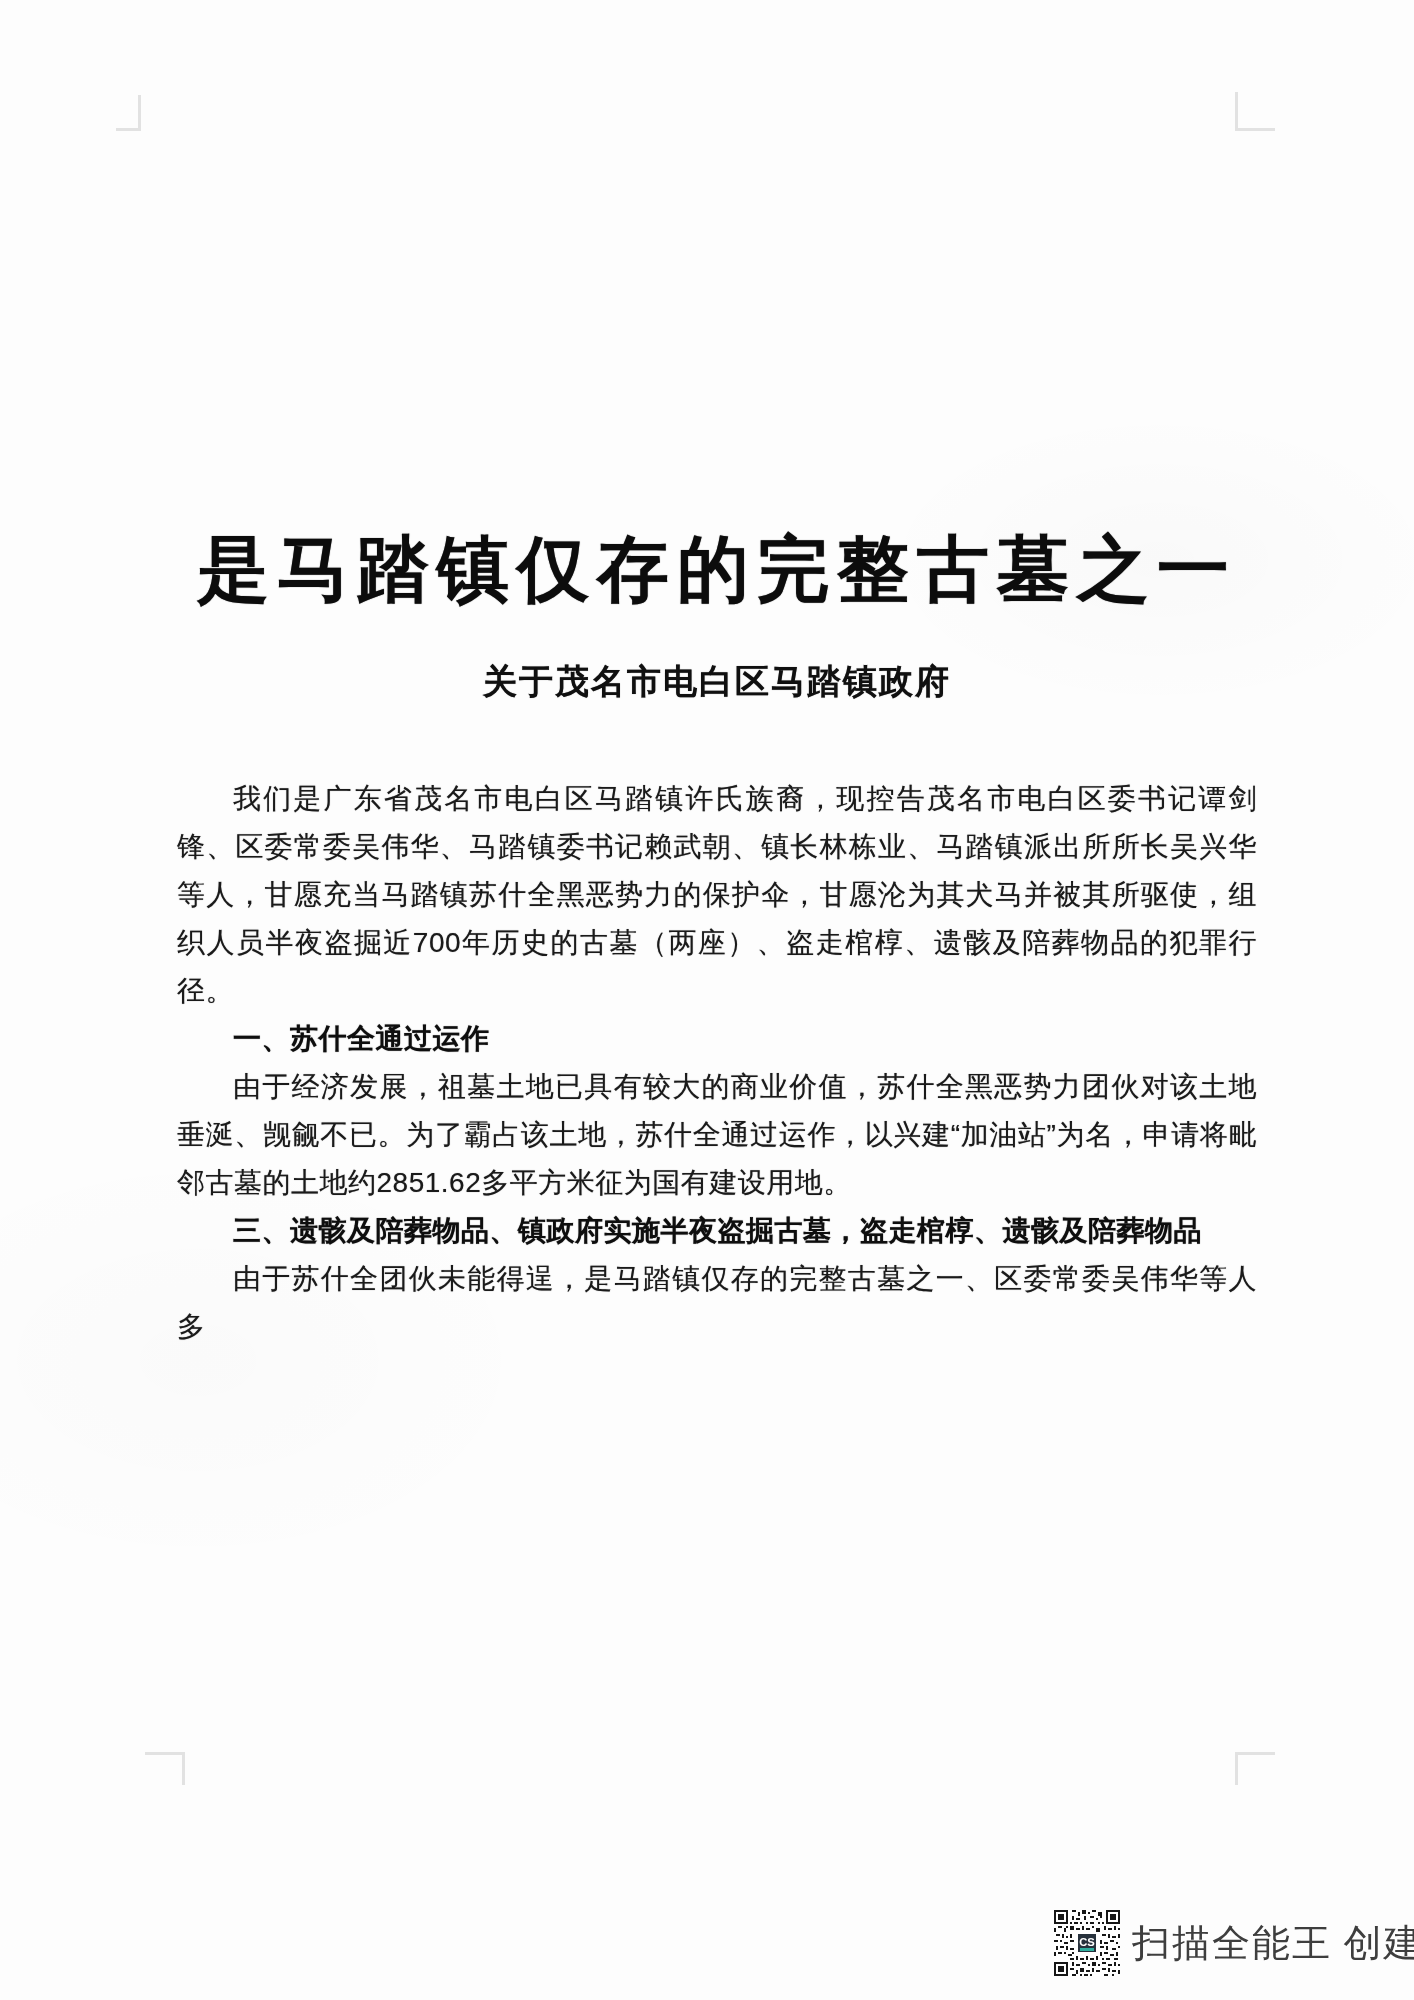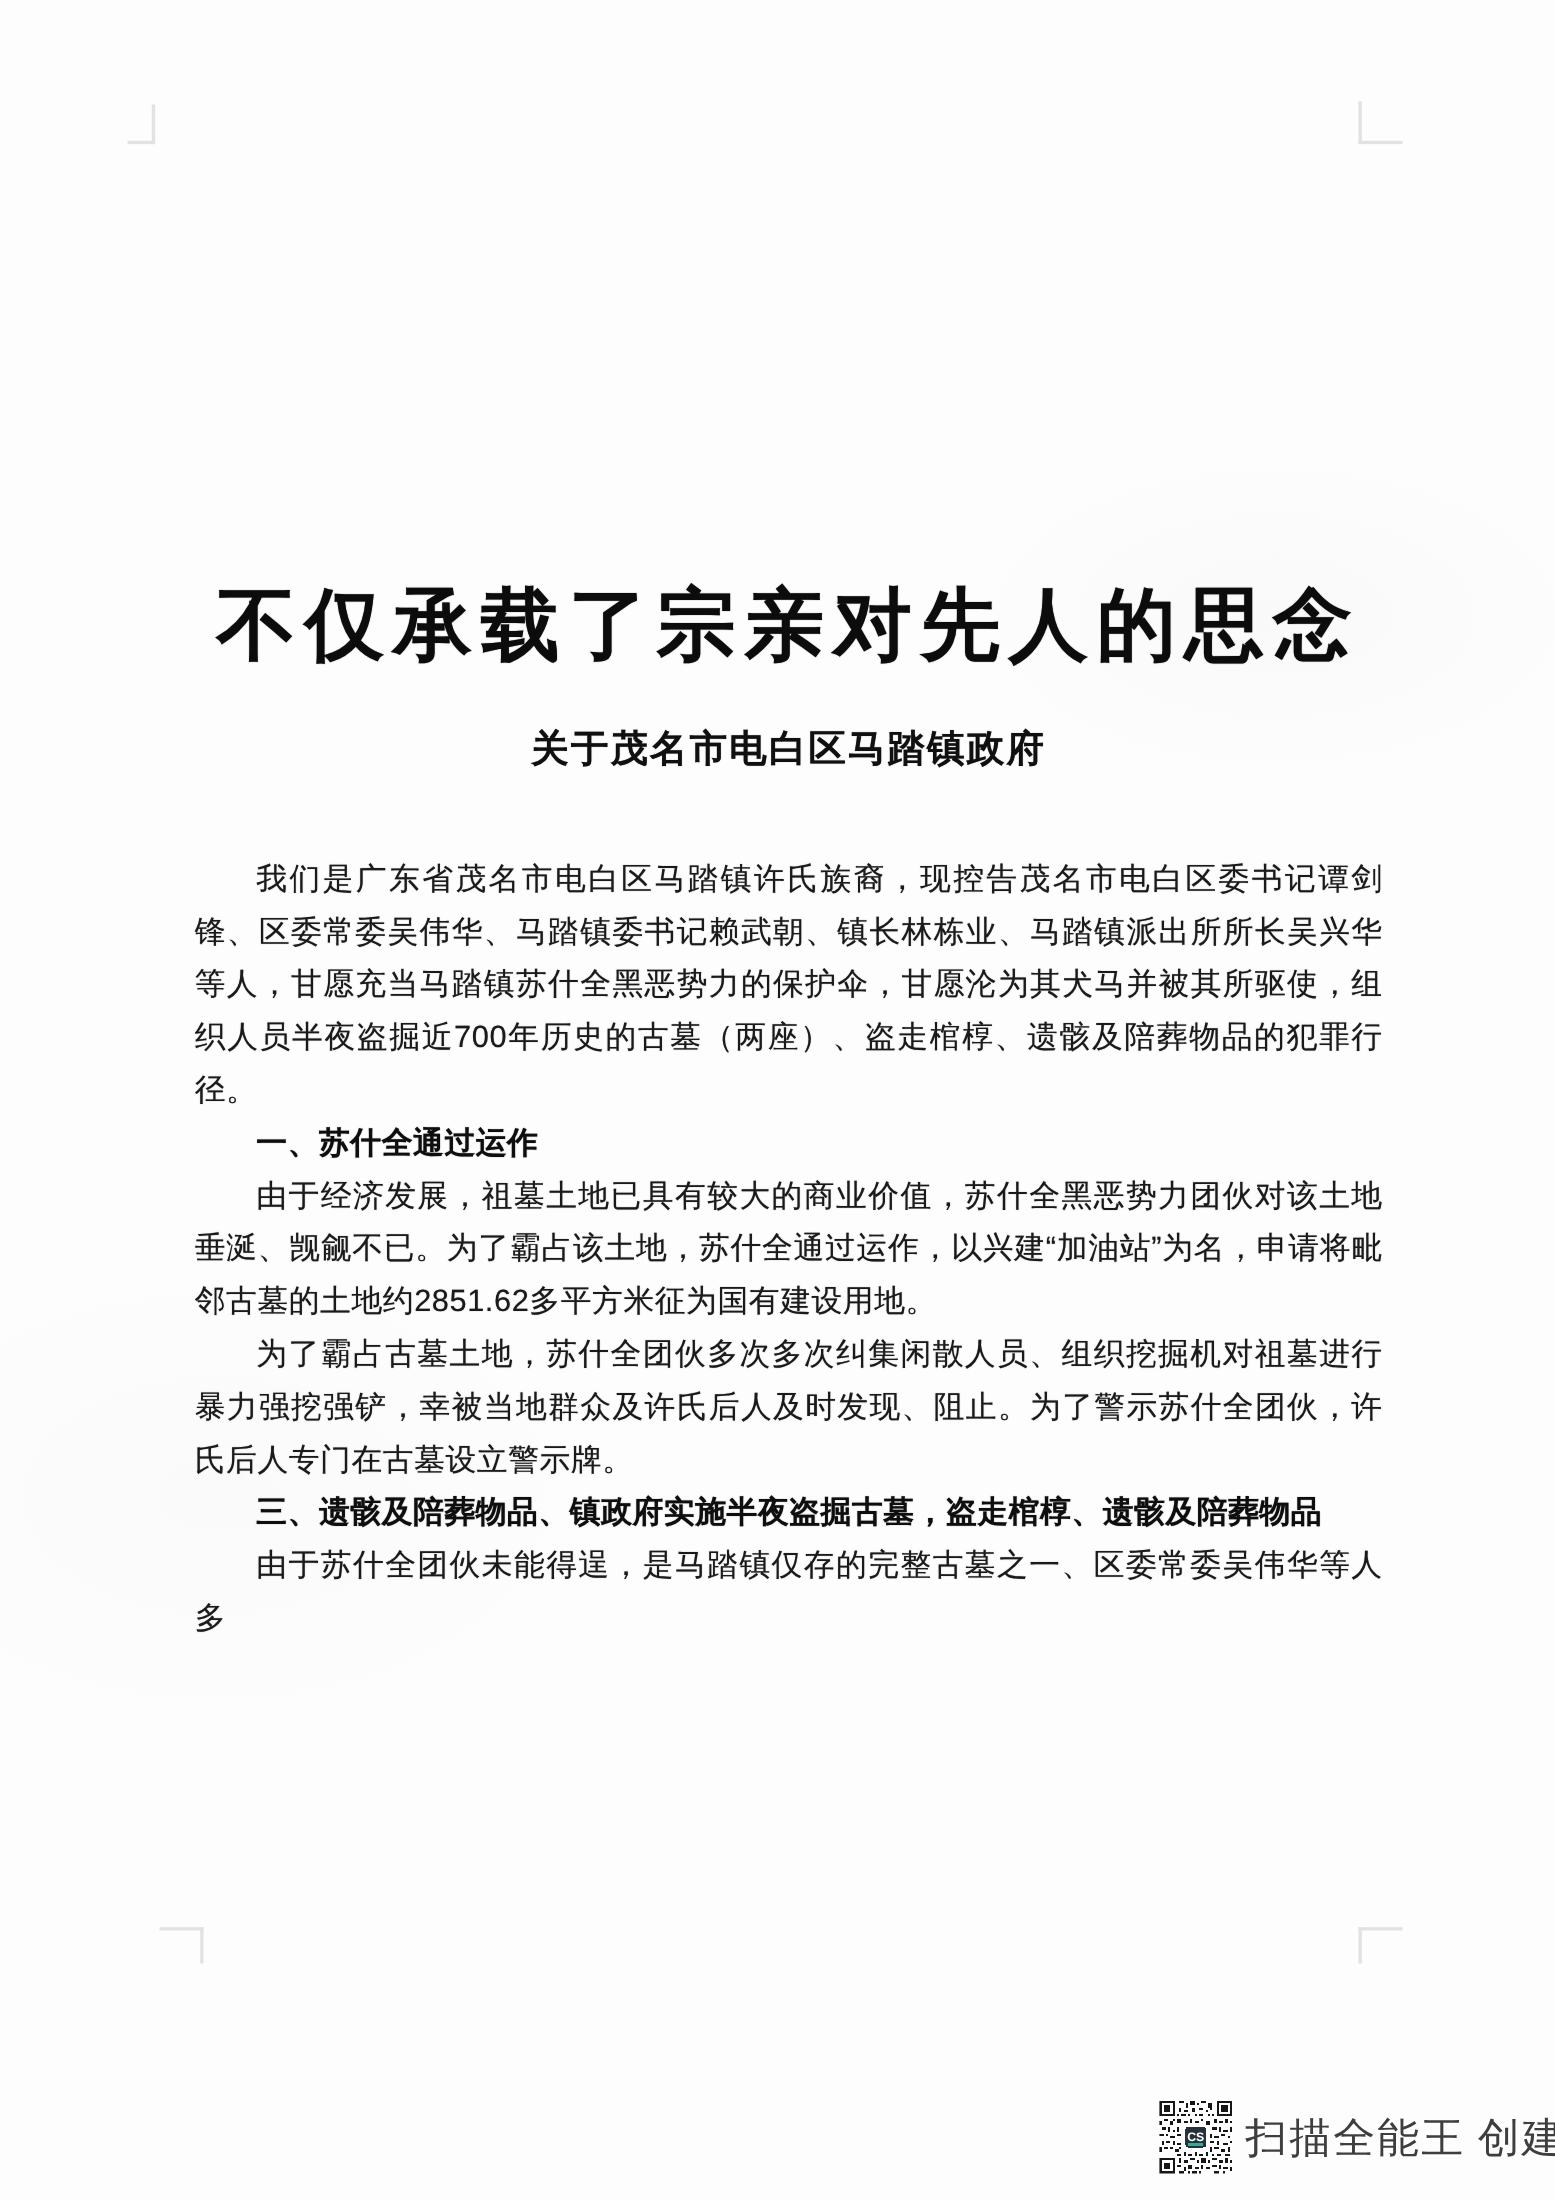--- a/index.html
+++ b/index.html
@@ -106,30 +106,29 @@
 <body>
 
 <div class="page">
 
   <div class="corner tl"></div>
   <div class="corner tr"></div>
   <div class="corner bl"></div>
   <div class="corner br"></div>
 
   <div class="doc">
-    <h1 class="doc-title">不仅承载了宗亲对先人的思念</h1>
+    <h1 class="doc-title">是马踏镇仅存的完整古墓之一</h1>
     <h2 class="doc-subject1">关于茂名市电白区马踏镇政府</h2>
 
     <div class="body-text">
       <p>我们是广东省茂名市电白区马踏镇许氏族裔，现控告茂名市电白区委书记谭剑锋、区委常委吴伟华、马踏镇委书记赖武朝、镇长林栋业、马踏镇派出所所长吴兴华等人，甘愿充当马踏镇苏什全黑恶势力的保护伞，甘愿沦为其犬马并被其所驱使，组织人员半夜盗掘近700年历史的古墓（两座）、盗走棺椁、遗骸及陪葬物品的犯罪行径。</p>
 
       <h3>一、苏什全通过运作</h3>
 
       <p>由于经济发展，祖墓土地已具有较大的商业价值，苏什全黑恶势力团伙对该土地垂涎、觊觎不已。为了霸占该土地，苏什全通过运作，以兴建“加油站”为名，申请将毗邻古墓的土地约2851.62多平方米征为国有建设用地。</p>
-      <p>为了霸占古墓土地，苏什全团伙多次多次纠集闲散人员、组织挖掘机对祖墓进行暴力强挖强铲，幸被当地群众及许氏后人及时发现、阻止。为了警示苏什全团伙，许氏后人专门在古墓设立警示牌。</p>
 
       <h3>三、遗骸及陪葬物品、镇政府实施半夜盗掘古墓，盗走棺椁、遗骸及陪葬物品</h3>
       <p>由于苏什全团伙未能得逞，是马踏镇仅存的完整古墓之一、区委常委吴伟华等人多</p>
     </div>
   </div>
 
   <div class="watermark">
     <svg width="66" height="66" viewBox="0 0 33 33" shape-rendering="crispEdges" aria-hidden="true">
       <rect x="0" y="0" width="33" height="33" fill="#ffffff"></rect>
 

